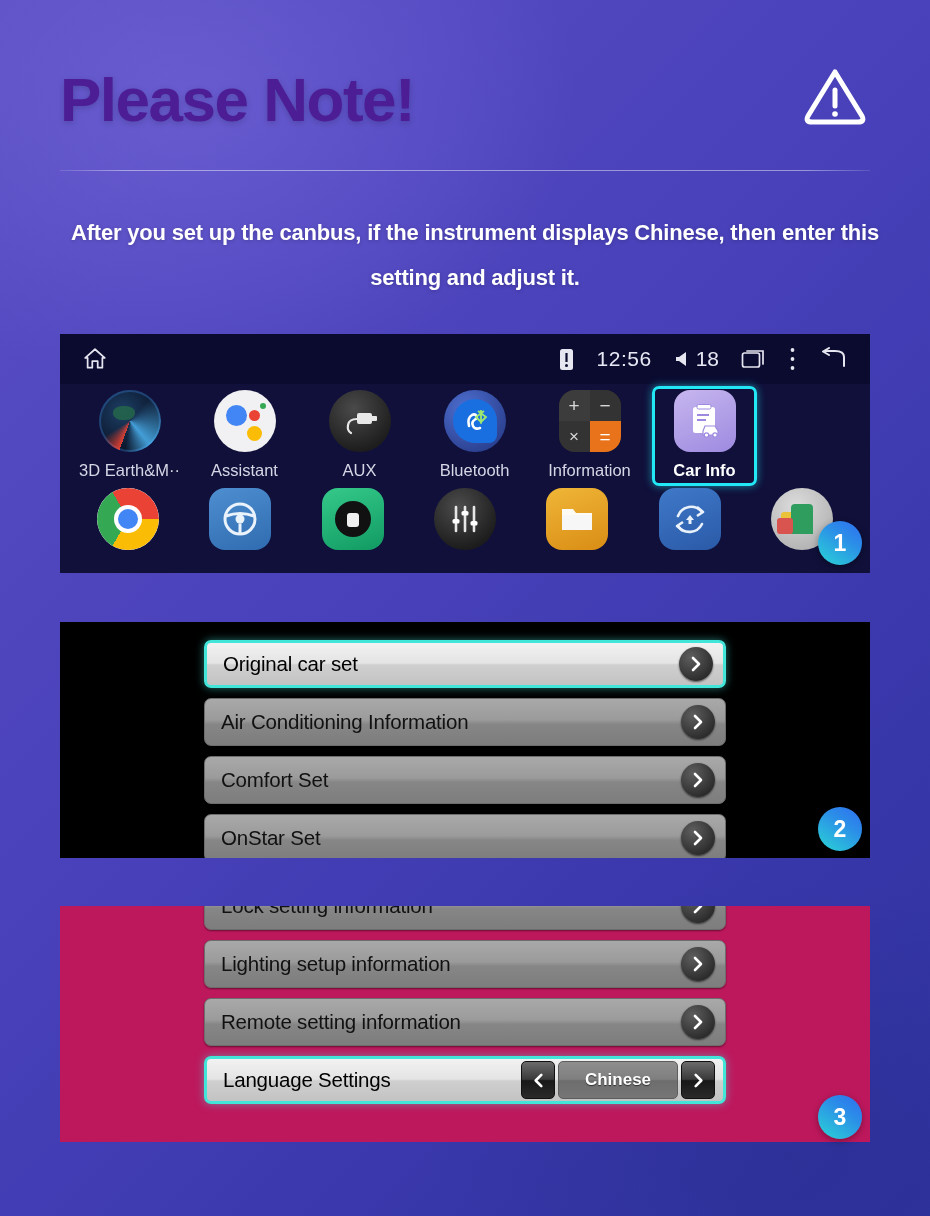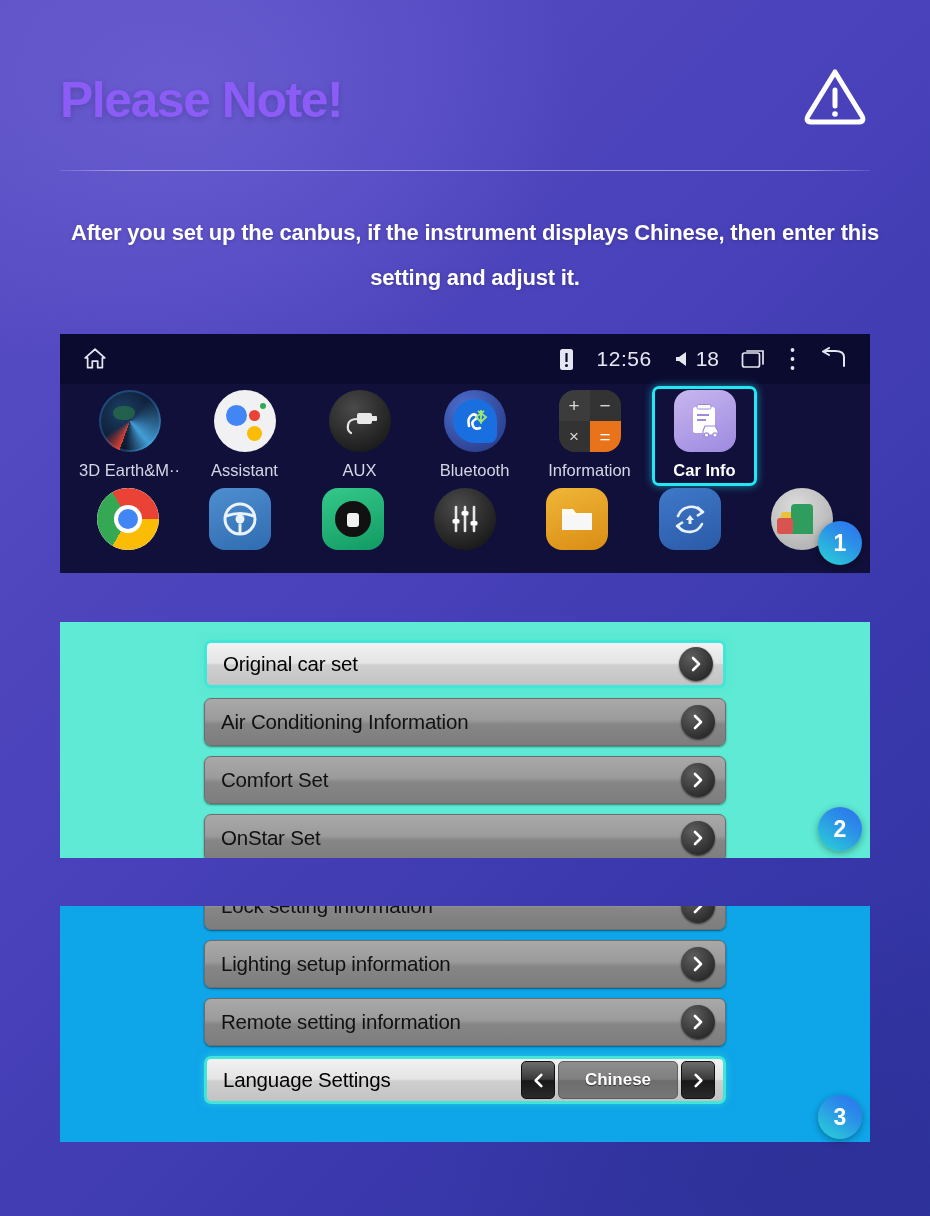--- a/index.html
+++ b/index.html
@@ -9,34 +9,34 @@
     background:linear-gradient(135deg,#5b4fc4 0%,#5248c0 22%,#4740b8 48%,#3a38ac 72%,#2f329f 100%);
     position:relative; overflow:hidden;
   }
   .bg-glow{position:absolute;inset:0;
     background:radial-gradient(ellipse 70% 40% at 20% 8%, rgba(120,105,220,.55) 0%, rgba(120,105,220,0) 60%),
                radial-gradient(ellipse 60% 35% at 85% 95%, rgba(40,45,140,.5) 0%, rgba(40,45,140,0) 65%);
     pointer-events:none;}
 
   
   .header{position:absolute;left:60px;top:52px;width:810px;height:96px;}
-  .title{font-size:50px;font-weight:bold;color:#8b5cf6;letter-spacing:-1.5px;line-height:96px;
+  .title{font-size:62px;font-weight:bold;color:#4c1d95;letter-spacing:-1.5px;line-height:96px;
          text-shadow:0 2px 6px rgba(0,0,0,.18);}
   .warn-icon{position:absolute;right:0;top:10px;width:70px;height:70px;}
   .divider{position:absolute;left:60px;top:170px;width:810px;height:1px;
            background:linear-gradient(90deg,rgba(255,255,255,.12),rgba(255,255,255,.45) 8%,rgba(255,255,255,.45) 92%,rgba(255,255,255,.12));}
 
   .intro{position:absolute;left:60px;top:210px;width:830px;color:#fff;font-size:22px;
          font-weight:bold;line-height:45px;letter-spacing:-.2px;text-shadow:0 1px 4px rgba(0,0,0,.2);text-align:center;}
 
   
   .panel{position:absolute;left:60px;width:810px;overflow:hidden;}
   #panel-launcher{top:334px;height:239px;background:#10103a;}
-  #panel-menu{top:622px;height:236px;background:#5eead4;}
-  #panel-lang{top:906px;height:236px;background:#0ea5e9;}
+  #panel-menu{top:622px;height:236px;background:#000000;}
+  #panel-lang{top:906px;height:236px;background:#be185d;}
 
   
   .statusbar{position:relative;height:50px;background:#0b0b30;
              display:flex;align-items:center;padding:0 22px;}
   .sb-right{margin-left:auto;display:flex;align-items:center;gap:22px;}
   .sb-time{color:#e8e8f4;font-size:21px;letter-spacing:.5px;}
   .sb-vol{color:#e8e8f4;font-size:21px;display:flex;align-items:center;gap:6px;}
 
   
   .apps{display:flex;padding:6px 12px 0 12px;}

